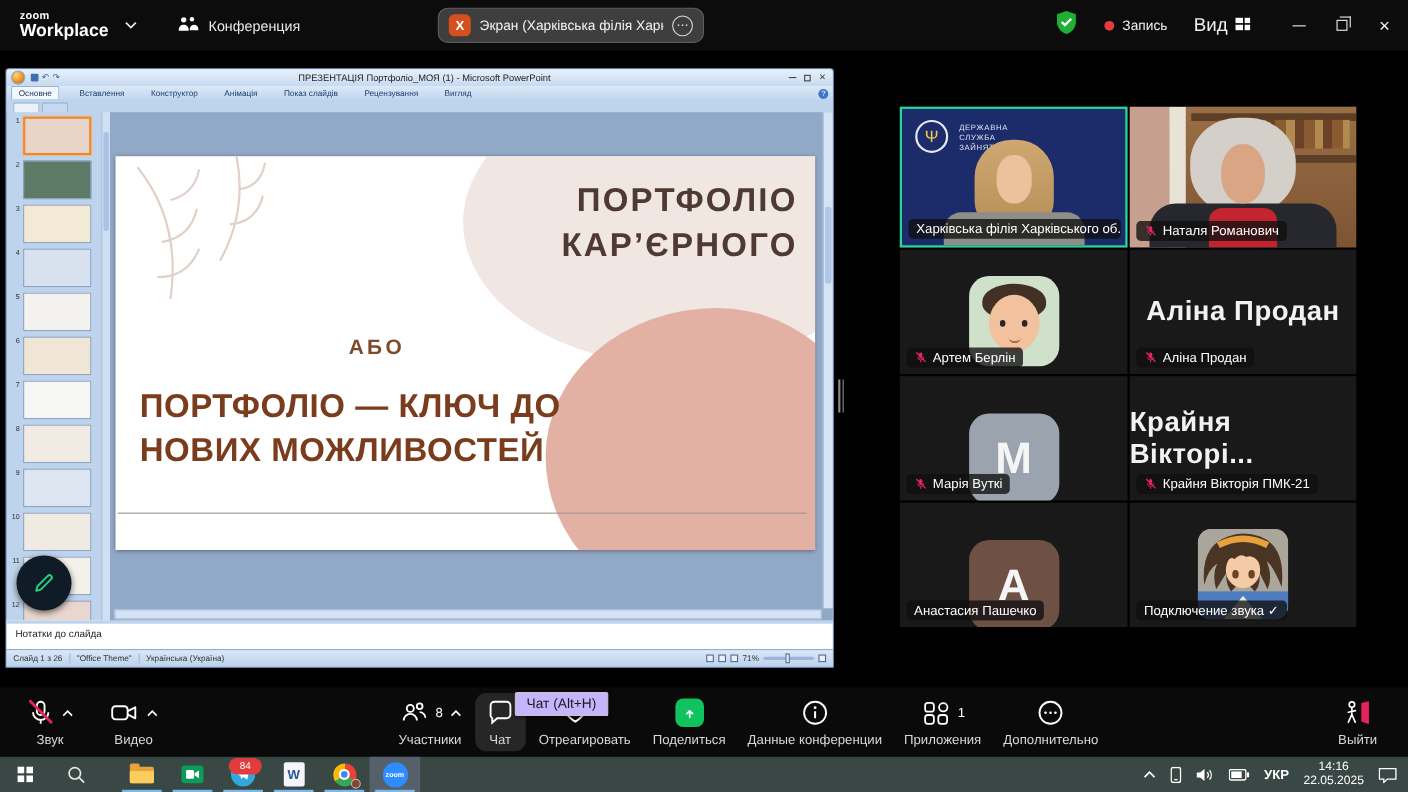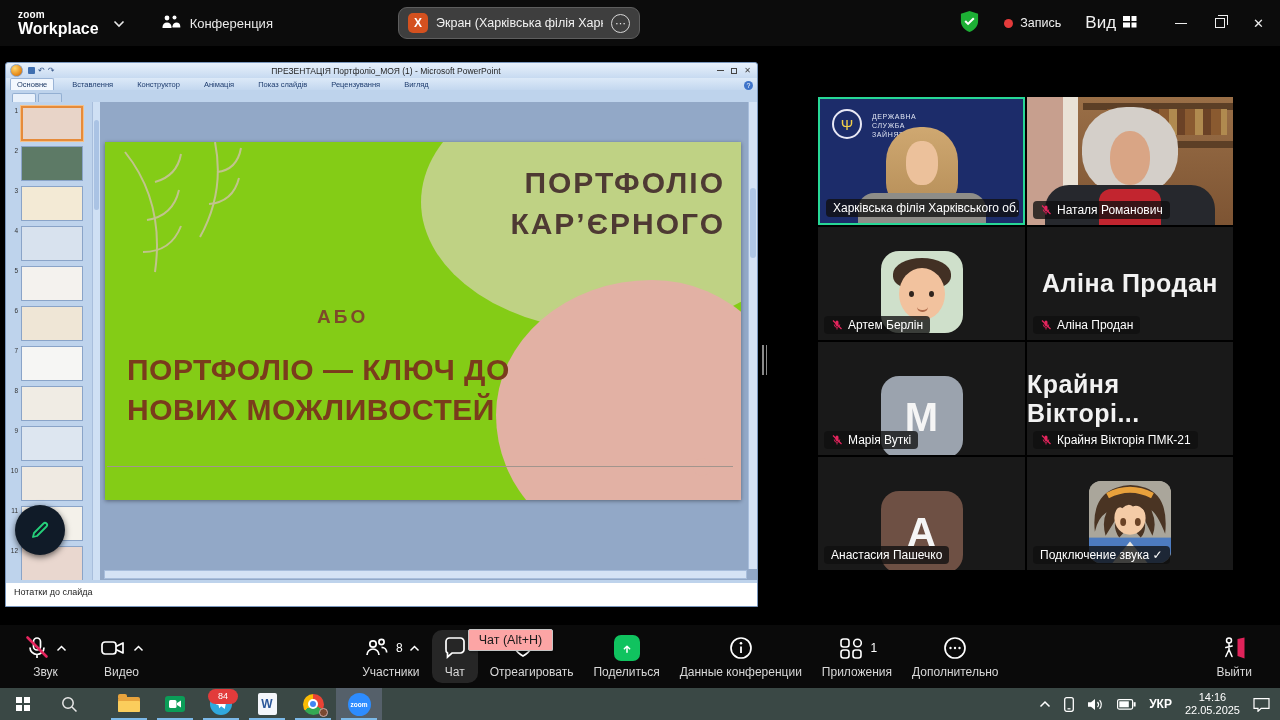--- a/index.html
+++ b/index.html
@@ -53,21 +53,21 @@
   .thumb-box { width:62px; height:35px; border:1px solid #8aa4c8; background:#fff; }
   .thumb-box.sel { border:2px solid #e68b3a; box-shadow:0 0 0 1px #f3c089; }
   .panel-scroll { width:8px; flex:none; background:#cfe0f4; border-left:1px solid #a8bedc; position:relative; }
   .panel-scroll .pthumb { position:absolute; left:1px; right:1px; top:18px; height:90px; background:#aac3e4; border-radius:3px; }
   .slide-area { flex:1; background:#92a8c7; position:relative; min-width:0; }
   .vscroll { position:absolute; right:0; top:0; bottom:11px; width:9px; background:#d5e3f5; border-left:1px solid #a8bedc; }
   .vscroll .vthumb { position:absolute; left:1px; right:1px; top:86px; height:70px; background:#b0c7e6; border-radius:3px; }
   .hscroll { position:absolute; left:4px; right:10px; bottom:1px; height:9px; background:#d5e3f5; border:1px solid #a8bedc; }
 
   
-  .slide { position:absolute; left:5px; top:40px; width:636px; height:358px; background:#84cc16; box-shadow:0 1px 4px rgba(0,0,0,.4); overflow:hidden; }
+  .slide { position:absolute; left:5px; top:40px; width:636px; height:358px; background:#ffffff; box-shadow:0 1px 4px rgba(0,0,0,.4); overflow:hidden; }
   .soft-shape { position:absolute; right:-70px; top:-70px; width:390px; height:260px; background:#e6d6ce; border-radius:50%; opacity:.6; }
   .blob { position:absolute; right:-55px; bottom:-50px; width:300px; height:270px; background:#e2b1a4; border-radius:52% 48% 55% 45% / 50% 55% 45% 50%; }
   .blob-dot { position:absolute; left:588px; top:316px; width:18px; height:18px; border-radius:50%; background:#e2b1a4; }
   .leaves { position:absolute; left:0; top:0; opacity:.75; }
   .sl-title { position:absolute; right:16px; top:20px; text-align:right; font-size:30px; line-height:41px; letter-spacing:2px; color:#4e3a33; font-weight:600; }
   .sl-abo { position:absolute; left:212px; top:164px; font-size:19px; font-weight:700; letter-spacing:3px; color:#7d4a2a; }
   .sl-sub { position:absolute; left:22px; top:208px; font-size:30px; line-height:40px; font-weight:800; letter-spacing:.5px; color:#7a3c1c; }
   .sl-line { position:absolute; left:2px; right:8px; top:324px; height:1px; background:#a2958d; }
 
   .ppt-notes { height:26px; background:#fff; border-top:3px solid #bed3ec; flex:none; font-size:9px; color:#222; padding:4px 8px 0 8px; }
@@ -115,21 +115,21 @@
   .memoji .eyeL { left:28px; } .memoji .eyeR { left:48px; }
   .memoji .mouth { position:absolute; left:36px; top:56px; width:11px; height:5px; border-bottom:2px solid #b06a4a; border-radius:0 0 8px 8px; }
 
   
   .toolbar { position:absolute; left:0; top:625px; width:1280px; height:63px; background:#0a0a0a; display:flex; align-items:center; }
   .tb-btn { display:flex; flex-direction:column; align-items:center; justify-content:center; gap:3px; padding:4px 10px; position:relative; }
   .tb-top { display:flex; align-items:center; gap:6px; height:28px; }
   .tb-label { font-size:12px; color:#d8d8d8; white-space:nowrap; }
   .count { font-size:12px; color:#fff; }
   .chat-btn { background:#262626; border-radius:10px; margin:0 2px; }
-  .tooltip { position:absolute; left:36px; top:-1px; background:#fca5a5; color:#1a1a1a; border:1px solid #c4c4c4; border-radius:2px; font-size:12.5px; padding:3px 10px; white-space:nowrap; z-index:10; box-shadow:0 1px 3px rgba(0,0,0,.4); }
+  .tooltip { position:absolute; left:36px; top:-1px; background:#c4b5fd; color:#1a1a1a; border:1px solid #c4c4c4; border-radius:2px; font-size:12.5px; padding:3px 10px; white-space:nowrap; z-index:10; box-shadow:0 1px 3px rgba(0,0,0,.4); }
   .share-ico { width:26px; height:26px; border-radius:7px; background:#10c35f; display:flex; align-items:center; justify-content:center; }
   .lg { margin-left:12px; }
   .grp-center { margin-left:auto; display:flex; align-items:center; }
   .leave-btn { margin-left:auto; margin-right:18px; }
 
   
   .taskbar { position:absolute; left:0; top:688px; width:1280px; height:32px; background:#3a4845; display:flex; align-items:center; }
   .tk-cell { width:46px; height:32px; display:flex; align-items:center; justify-content:center; position:relative; flex:none; }
   .tk-cell.open:after { content:""; position:absolute; left:5px; right:5px; bottom:0; height:2.5px; background:#7cb9e8; }
   .tk-cell.activeapp { background:#55606a; }
@@ -318,20 +318,37 @@
         </div>
         <div class="sl-line"></div>
       </div>
       <div class="vscroll">
           <span class="vthumb"></span>
         </div>
       <div class="hscroll"></div>
     </div>
   </div>
   <div class="ppt-notes">Нотатки до слайда</div>
+  <div class="ppt-status">
+    <span>Слайд 1 з 26</span>
+    <span class="st-sep"></span>
+    <span>"Office Theme"</span>
+    <span class="st-sep"></span>
+    <span>Українська (Україна)</span>
+    <span class="st-right">
+      <span class="st-ico"></span>
+      <span class="st-ico"></span>
+      <span class="st-ico"></span>
+      <span>71%</span>
+      <span class="st-slider">
+          <i></i>
+        </span>
+      <span class="st-ico"></span>
+    </span>
+  </div>
 </div>
 
 <div class="fab">
   <svg width="22" height="22" viewBox="0 0 22 22" fill="none">
     <path d="M4 18l1-4 9.5-9.5a2.1 2.1 0 0 1 3 3L8 17z" stroke="#25d07a" stroke-width="1.8" stroke-linejoin="round"></path>
   </svg>
 </div>
 <div class="rhandle">
     <i></i>
     <i></i>

